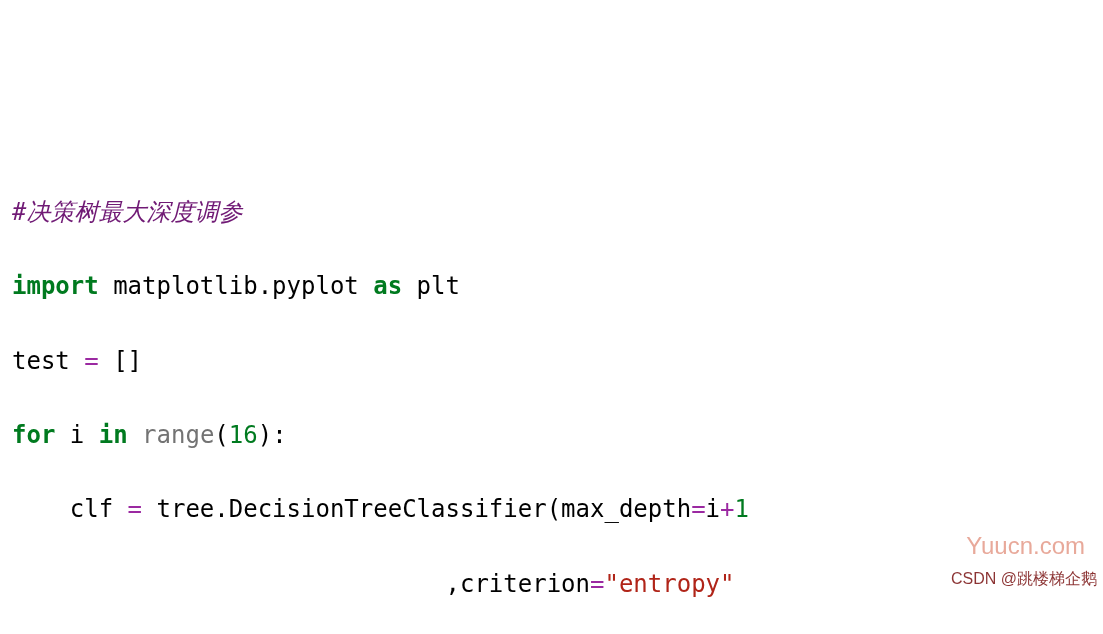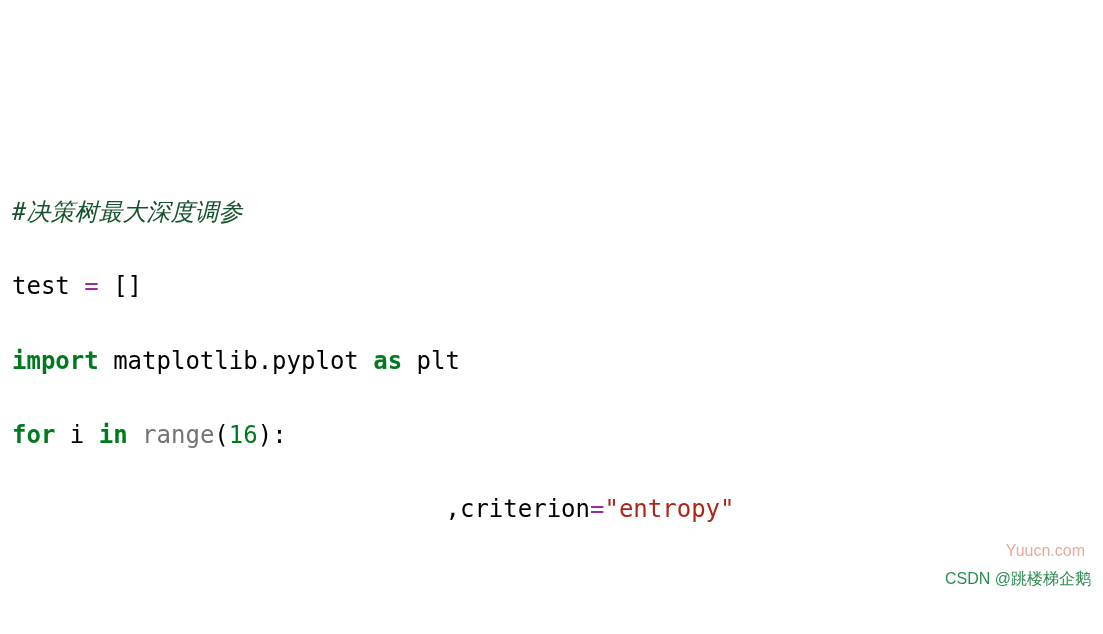--- a/index.html
+++ b/index.html
@@ -10,61 +10,62 @@
     font-size: 24px;
     line-height: 1.55;
     color: #000000;
     width: 1103px;
     height: 634px;
     box-sizing: border-box;
     position: relative;
     white-space: pre;
   }
   .line { display: block; }
-  .c-comment { color: #14532d; font-style: italic; text-align: center; }
+  .c-comment { color: #701a75; font-style: italic; text-align: center; }
   .c-keyword { color: #007a1f; font-weight: bold; }
   .c-builtin { color: #737373; }
   .c-name    { color: #000000; }
   .c-op      { color: #9b29a1; }
   .c-num     { color: #007a1f; }
   .c-str     { color: #b02418; }
   .c-paren   { color: #000000; }
   .watermark-1 {
     position: absolute;
     right: 18px;
     bottom: 70px;
     font-family: sans-serif;
-    font-size: 16px;
+    font-size: 24px;
     color: #e6a090;
     opacity: 0.9;
     font-style: normal;
     white-space: nowrap;
   }
   .watermark-2 {
     position: absolute;
-    right: 12px;
+    right: 6px;
     bottom: 42px;
     font-family: sans-serif;
     font-size: 16px;
-    color: #15803d;
+    color: #7f1d1d;
     opacity: 0.9;
     font-style: normal;
     white-space: nowrap;
   }
 </style>
 </head>
 <body>
 
 
 
 <div class="code-block">
 <span class="line"><span class="c-comment">#决策树最大深度调参</span></span>
+<span class="line"><span class="c-keyword">import</span> <span class="c-name">matplotlib.pyplot</span> <span class="c-keyword">as</span> <span class="c-name">plt</span></span>
 <span class="line"><span class="c-name">test</span> <span class="c-op">=</span> <span class="c-name">[]</span></span>
-<span class="line"><span class="c-keyword">import</span> <span class="c-name">matplotlib.pyplot</span> <span class="c-keyword">as</span> <span class="c-name">plt</span></span>
 <span class="line"><span class="c-keyword">for</span> <span class="c-name">i</span> <span class="c-keyword">in</span> <span class="c-builtin">range</span><span class="c-paren">(</span><span class="c-num">16</span><span class="c-paren">)</span><span class="c-name">:</span></span>
+<span class="line">    <span class="c-name">clf</span> <span class="c-op">=</span> <span class="c-name">tree.DecisionTreeClassifier</span><span class="c-paren">(</span><span class="c-name">max_depth</span><span class="c-op">=</span><span class="c-name">i</span><span class="c-op">+</span><span class="c-num">1</span></span>
 <span class="line">                              <span class="c-name">,</span><span class="c-name">criterion</span><span class="c-op">=</span><span class="c-str">"entropy"</span></span>
 
 
 
 
 
 
 
 
 

